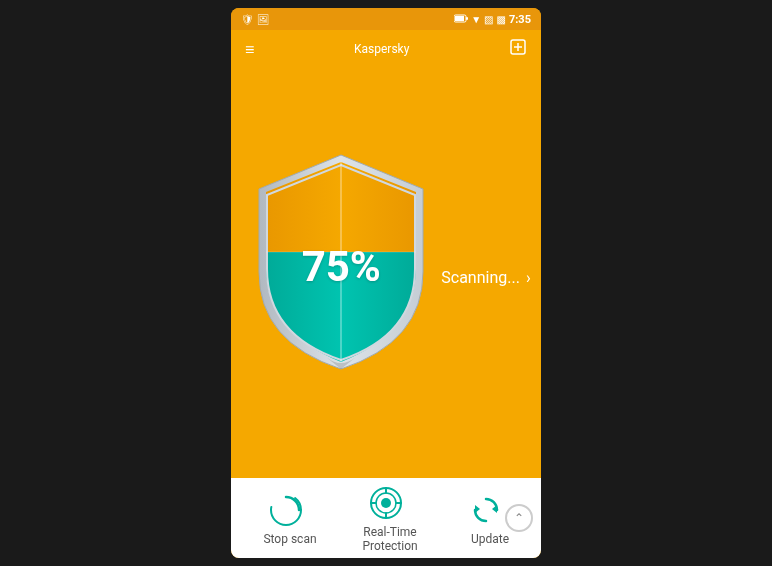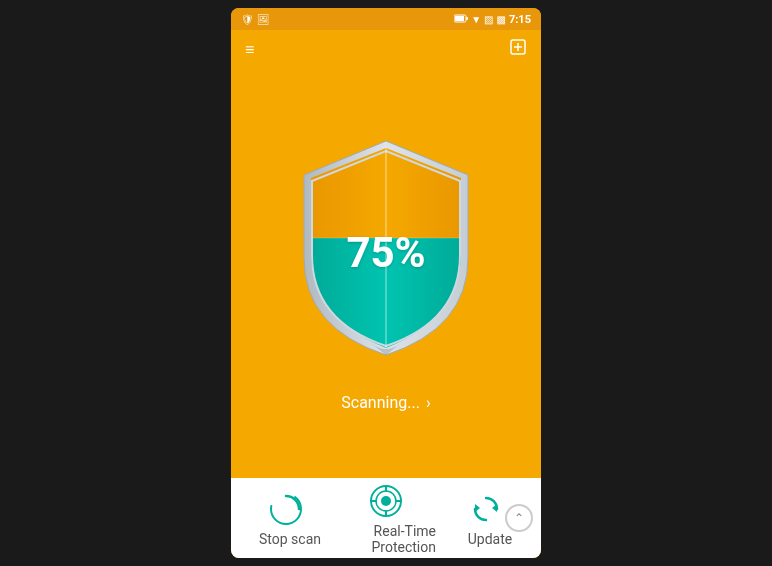--- a/index.html
+++ b/index.html
@@ -76,21 +76,21 @@
     .report-icon {
       color: #fff;
       font-size: 16px;
       cursor: pointer;
     }
     
     .main-content {
       flex: 1;
       background: #f5a800;
       display: flex;
-      flex-direction: column;
+      flex-direction: row;
       align-items: center;
       justify-content: center;
       position: relative;
     }
     
     .shield-container {
       position: relative;
       width: 200px;
       height: 230px;
       margin-bottom: 20px;
@@ -145,23 +145,23 @@
       flex: 1;
     }
     .bottom-icon {
       width: 36px;
       height: 36px;
       display: flex;
       align-items: center;
       justify-content: center;
     }
     .bottom-label {
-      font-size: 14px;
+      font-size: 12px;
       color: #555;
-      text-align: right;
+      text-align: center;
       margin-left: 8px;
     }
     .chevron-up {
       position: absolute;
       right: 8px;
       top: 50%;
       transform: translateY(-50%);
       width: 28px;
       height: 28px;
       border-radius: 50%;
@@ -188,27 +188,28 @@
       <span class="status-icon">
         <svg width="14" height="9" viewBox="0 0 14 9">
             <rect x="0" y="1" width="12" height="7" rx="1.5" stroke="white" stroke-width="1" fill="none"></rect>
             <rect x="1" y="2" width="9" height="5" fill="white"></rect>
             <rect x="12" y="3" width="2" height="3" rx="1" fill="white"></rect>
           </svg>
       </span>
       <span class="status-icon">▼</span>
       <span class="status-icon">▨</span>
       <span class="status-icon">▩</span>
-      <span class="status-time">7:15</span>
+      <span class="status-time">7:35</span>
     </div>
   </div>
 
   <div class="header">
     <span class="menu-icon">≡</span>
     <div class="header-title">
+      <div class="brand">Kaspersky</div>
     </div>
     <span class="report-icon">
       <svg width="18" height="18" viewBox="0 0 18 18" fill="white">
           <rect x="2" y="2" width="14" height="14" rx="2" stroke="white" stroke-width="1.5" fill="none"></rect>
           <line x1="5" y1="9" x2="13" y2="9" stroke="white" stroke-width="1.5"></line>
           <line x1="9" y1="5" x2="9" y2="13" stroke="white" stroke-width="1.5"></line>
         </svg>
     </span>
   </div>
 

